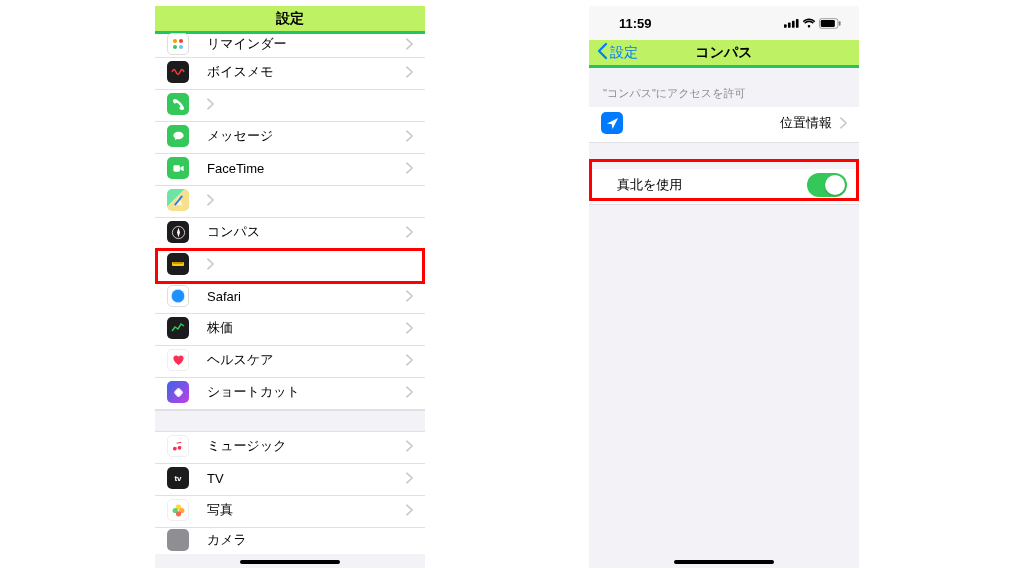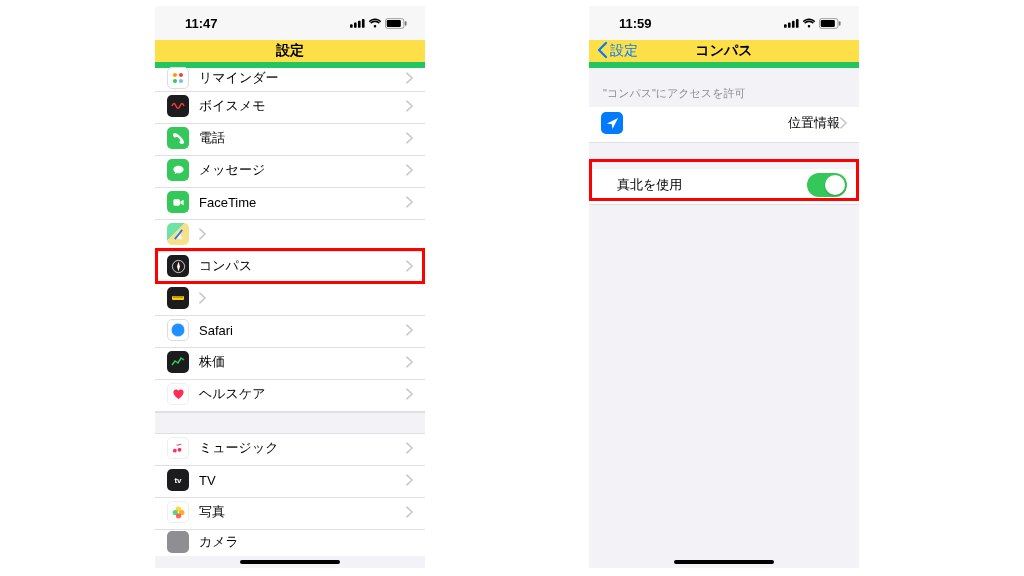--- a/index.html
+++ b/index.html
@@ -29,42 +29,43 @@
     padding: 0 18px 0 30px;
     font-size: 13px; font-weight: 600;
   }
   .status-icons { display: flex; align-items: center; gap: 3px; }
   .sig, .wifi, .batt { display: inline-block; }
   .sig  svg, .wifi svg, .batt svg { display:block; }
 
   
   .navbar {
     height: 28px;
-    background: #fde047;
-    border-bottom: 6px solid #22c55e;
+    background: #bef264;
+    border-bottom: 3px solid #22c55e;
     display: flex; align-items: center; justify-content: center;
     position: relative;
     font-size: 14px; font-weight: 600;
   }
   .navbar .back {
     position: absolute; left: 8px; top: 0; bottom: 0;
     display: flex; align-items: center;
     color: #007aff; font-size: 14px; font-weight: 400;
   }
   .navbar .back .chev { margin-right: 2px; }
 
   
   .list { background: #fff; }
   .row {
     height: 32px;
     display: flex; align-items: center;
     padding: 0 12px 3px 12px;
     border-bottom: 0.5px solid #e0e0e4;
     position: relative;
     background:#fff;
+    gap:8px;
   }
   .row .icon {
     width: 22px; height: 22px; border-radius: 5px;
     margin-right: 10px;
     display:flex; align-items:center; justify-content:center;
     flex-shrink: 0;
     font-size: 13px;
   }
   .row .label { font-size: 13px; flex: 1; color:#000; }
   .row .chevron { color:#c7c7cc; }
@@ -122,45 +123,20 @@
   .ic-tv         { background:#1c1c1e; }
   .ic-photos     { background:#fff; border:0.5px solid #eee; }
   .ic-camera     { background:#8e8e93; }
   .ic-location   { background:#007aff; }
 </style>
 </head>
 <body>
 
 <div class="phone left">
 
-  <div class="statusbar">
-    <span>11:47</span>
-    <span class="status-icons">
-      <span class="sig">
-        <svg width="15" height="10" viewBox="0 0 17 11">
-            <rect x="0" y="7" width="3" height="4" rx="1" fill="#000"></rect>
-            <rect x="4.5" y="5" width="3" height="6" rx="1" fill="#000"></rect>
-            <rect x="9" y="3" width="3" height="8" rx="1" fill="#000"></rect>
-            <rect x="13.5" y="1" width="3" height="10" rx="1" fill="#000"></rect>
-          </svg>
-      </span>
-      <span class="wifi">
-        <svg width="14" height="10" viewBox="0 0 16 12">
-            <path d="M8 11.5c.8 0 1.5-.7 1.5-1.5S8.8 8.5 8 8.5 6.5 9.2 6.5 10s.7 1.5 1.5 1.5zM3.5 6.8C4.7 5.6 6.3 5 8 5s3.3.6 4.5 1.8l1.3-1.3C12.2 3.9 10.2 3.1 8 3.1S3.8 3.9 2.2 5.5l1.3 1.3zM.5 3.8C2.5 1.8 5.2.7 8 .7s5.5 1.1 7.5 3.1L14.2 5C12.5 3.4 10.3 2.5 8 2.5S3.5 3.4 1.8 5L.5 3.8z" fill="#000"></path>
-          </svg>
-      </span>
-      <span class="batt">
-        <svg width="22" height="11" viewBox="0 0 25 12">
-            <rect x="0.5" y="0.5" width="21" height="11" rx="2.5" fill="none" stroke="#000" stroke-opacity="0.4"></rect>
-            <rect x="2" y="2" width="16" height="8" rx="1.5" fill="#000"></rect>
-            <rect x="22.5" y="3.5" width="2" height="5" rx="1" fill="#000" fill-opacity="0.5"></rect>
-          </svg>
-      </span>
-    </span>
-  </div>
 
   <div class="navbar">
     <span>設定</span>
   </div>
 
   <div class="scroll-indicator"></div>
 
   <div class="list" id="left-list">
       <div class="row" style="height: 24px;">
         <span class="icon ic-reminders">
@@ -190,21 +166,20 @@
             <polyline points="1,1 7,6.5 1,12" fill="none" stroke="#c7c7cc" stroke-width="1.8" stroke-linecap="round" stroke-linejoin="round"></polyline>
           </svg>
         </span>
       </div>
       <div class="row">
         <span class="icon ic-phone">
           <svg width="13" height="13" viewBox="0 0 14 14">
             <path d="M3 1c3 0 10 7 10 10 0 1-1 2-2 2-1 0-3-1-3-2 0-1 1-1 1-2s-3-4-4-4-1 1-2 1-2-2-2-3 1-2 2-2z" fill="#fff"></path>
           </svg>
         </span>
-        <span class="label">電話</span>
         <span class="chevron">
           <svg width="7" height="12" viewBox="0 0 8 13">
             <polyline points="1,1 7,6.5 1,12" fill="none" stroke="#c7c7cc" stroke-width="1.8" stroke-linecap="round" stroke-linejoin="round"></polyline>
           </svg>
         </span>
       </div>
       <div class="row">
         <span class="icon ic-messages">
           <svg width="13" height="13" viewBox="0 0 14 14">
             <path d="M7 2c3 0 5.5 1.8 5.5 4s-2.5 4-5.5 4c-.6 0-1.2-.1-1.7-.2L3 11l.7-1.8C2.6 8.4 1.5 7.3 1.5 6c0-2.2 2.5-4 5.5-4z" fill="#fff"></path>
@@ -305,20 +280,34 @@
           </svg>
         </span>
       </div>
       <div class="row">
         <span class="icon ic-health">
           <svg width="13" height="13" viewBox="0 0 14 14">
             <path d="M7 12S1.5 8 1.5 4.5C1.5 2.5 3 1.5 4.5 1.5c1 0 2 .6 2.5 1.5.5-.9 1.5-1.5 2.5-1.5 1.5 0 3 1 3 3C12.5 8 7 12 7 12z" fill="#ff2d55"></path>
           </svg>
         </span>
         <span class="label">ヘルスケア</span>
+        <span class="chevron">
+          <svg width="7" height="12" viewBox="0 0 8 13">
+            <polyline points="1,1 7,6.5 1,12" fill="none" stroke="#c7c7cc" stroke-width="1.8" stroke-linecap="round" stroke-linejoin="round"></polyline>
+          </svg>
+        </span>
+      </div>
+      <div class="row">
+        <span class="icon ic-shortcuts">
+          <svg width="13" height="13" viewBox="0 0 14 14">
+            <rect x="3" y="3" width="8" height="8" rx="2" fill="#fff" fill-opacity="0.85" transform="rotate(45 7 7)"></rect>
+            <rect x="4.3" y="4.3" width="5.4" height="5.4" rx="1.5" fill="#fff" transform="rotate(45 7 7)"></rect>
+          </svg>
+        </span>
+        <span class="label">ショートカット</span>
         <span class="chevron">
           <svg width="7" height="12" viewBox="0 0 8 13">
             <polyline points="1,1 7,6.5 1,12" fill="none" stroke="#c7c7cc" stroke-width="1.8" stroke-linecap="round" stroke-linejoin="round"></polyline>
           </svg>
         </span>
       </div>
       <div class="group-gap"></div>
       <div class="row">
         <span class="icon ic-music">
           <svg width="13" height="13" viewBox="0 0 14 14">

